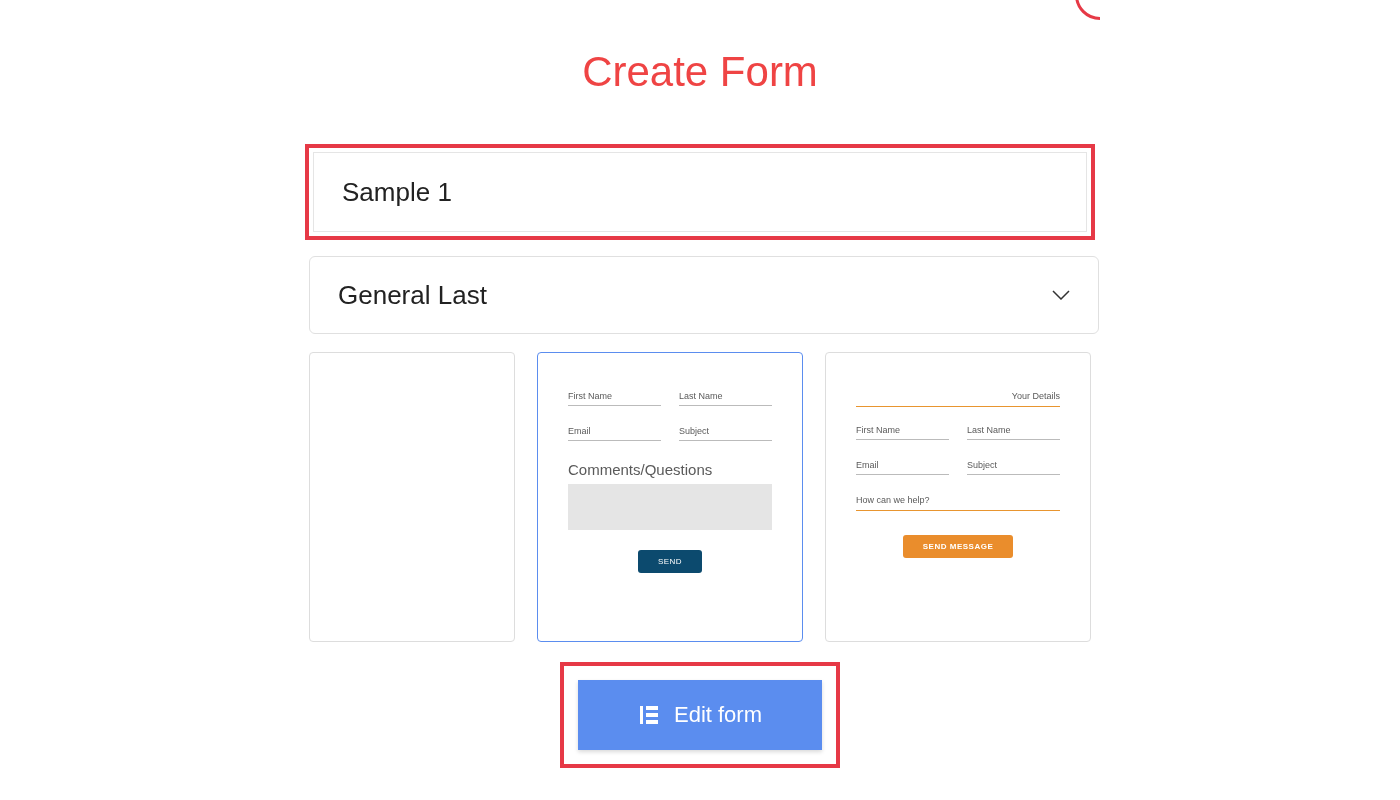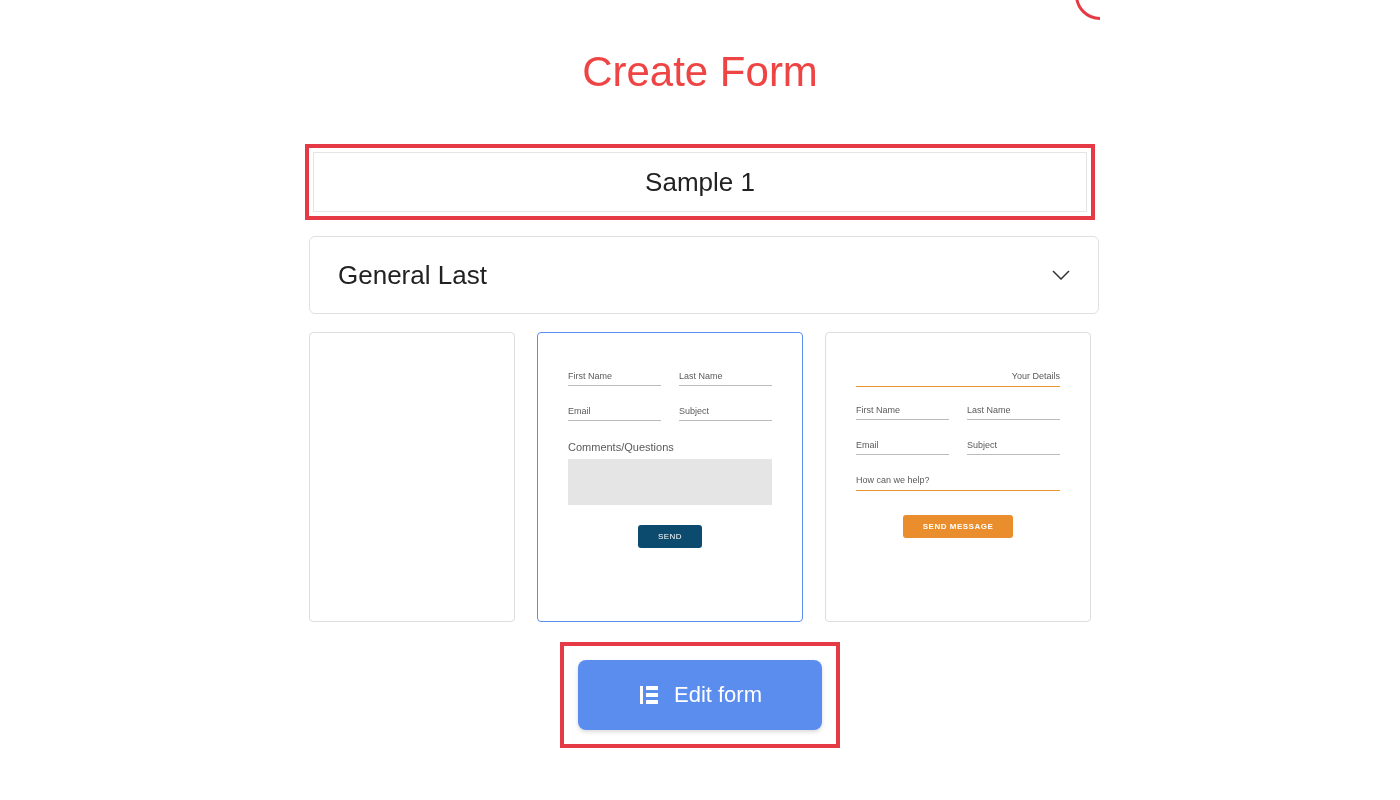--- a/index.html
+++ b/index.html
@@ -33,27 +33,26 @@
   width: 790px;
   margin: 48px auto 0;
 }
 .name-input-wrap {
   border: 4px solid #e63946;
   padding: 4px;
   margin-bottom: 16px;
 }
 .name-input {
   width: 100%;
-  height: 60px;
+  height: 80px;
   border: 1px solid #e5e5e5;
   padding: 16px 28px;
   font-size: 26px;
   color: #222;
   outline: none;
-  text-align: center;
 }
 .type-select {
   width: 100%;
   height: 78px;
   border: 1px solid #e0e0e0;
   border-radius: 6px;
   padding: 0 28px;
   font-size: 26px;
   color: #222;
   display: flex;
@@ -92,21 +91,21 @@
 .template-card.blank { padding: 0; }
 .row2 { display: flex; gap: 18px; margin-bottom: 20px; }
 .field {
   flex: 1;
   font-size: 9px;
   color: #5a5a5a;
   border-bottom: 1px solid #bbb;
   padding-bottom: 4px;
 }
 .block-label {
-  font-size: 11px;
+  font-size: 15px;
   color: #5a5a5a;
   margin-bottom: 6px;
 }
 .textarea-box {
   width: 100%;
   height: 46px;
   background: #e5e5e5;
   margin-bottom: 20px;
 }
 .send-btn {
@@ -141,21 +140,21 @@
   width: 280px;
   margin: 20px auto 0;
   border: 4px solid #e63946;
   padding: 14px;
 }
 .edit-btn {
   width: 100%;
   height: 70px;
   background: #5b8def;
   border: none;
-  border-radius: 8px;
+  border-radius: 0;
   color: #fff;
   font-size: 22px;
   display: flex;
   align-items: center;
   justify-content: center;
   gap: 14px;
   cursor: pointer;
   box-shadow: 0 2px 4px rgba(0,0,0,0.15);
 }
 .elementor-icon {

